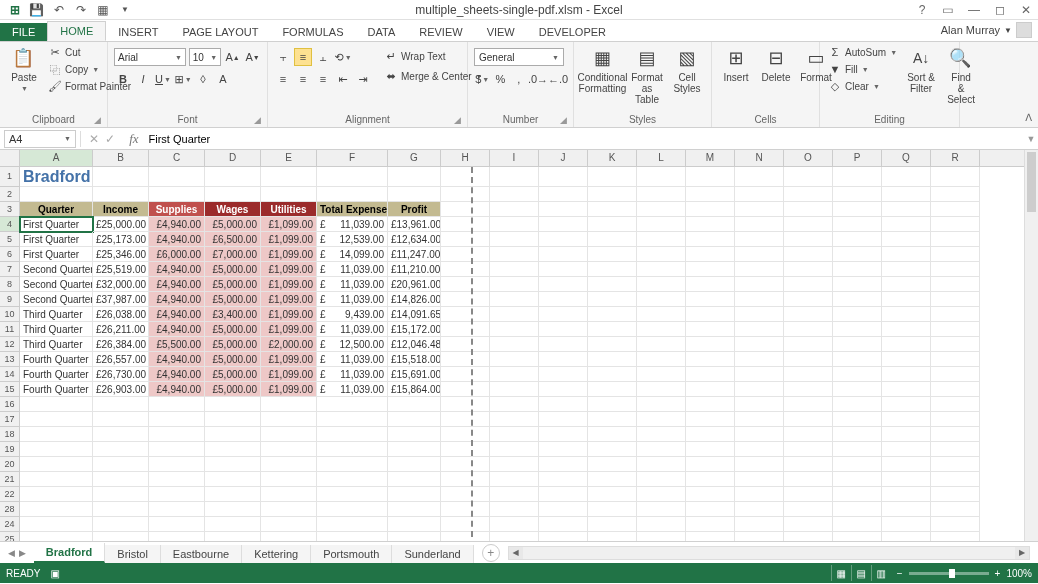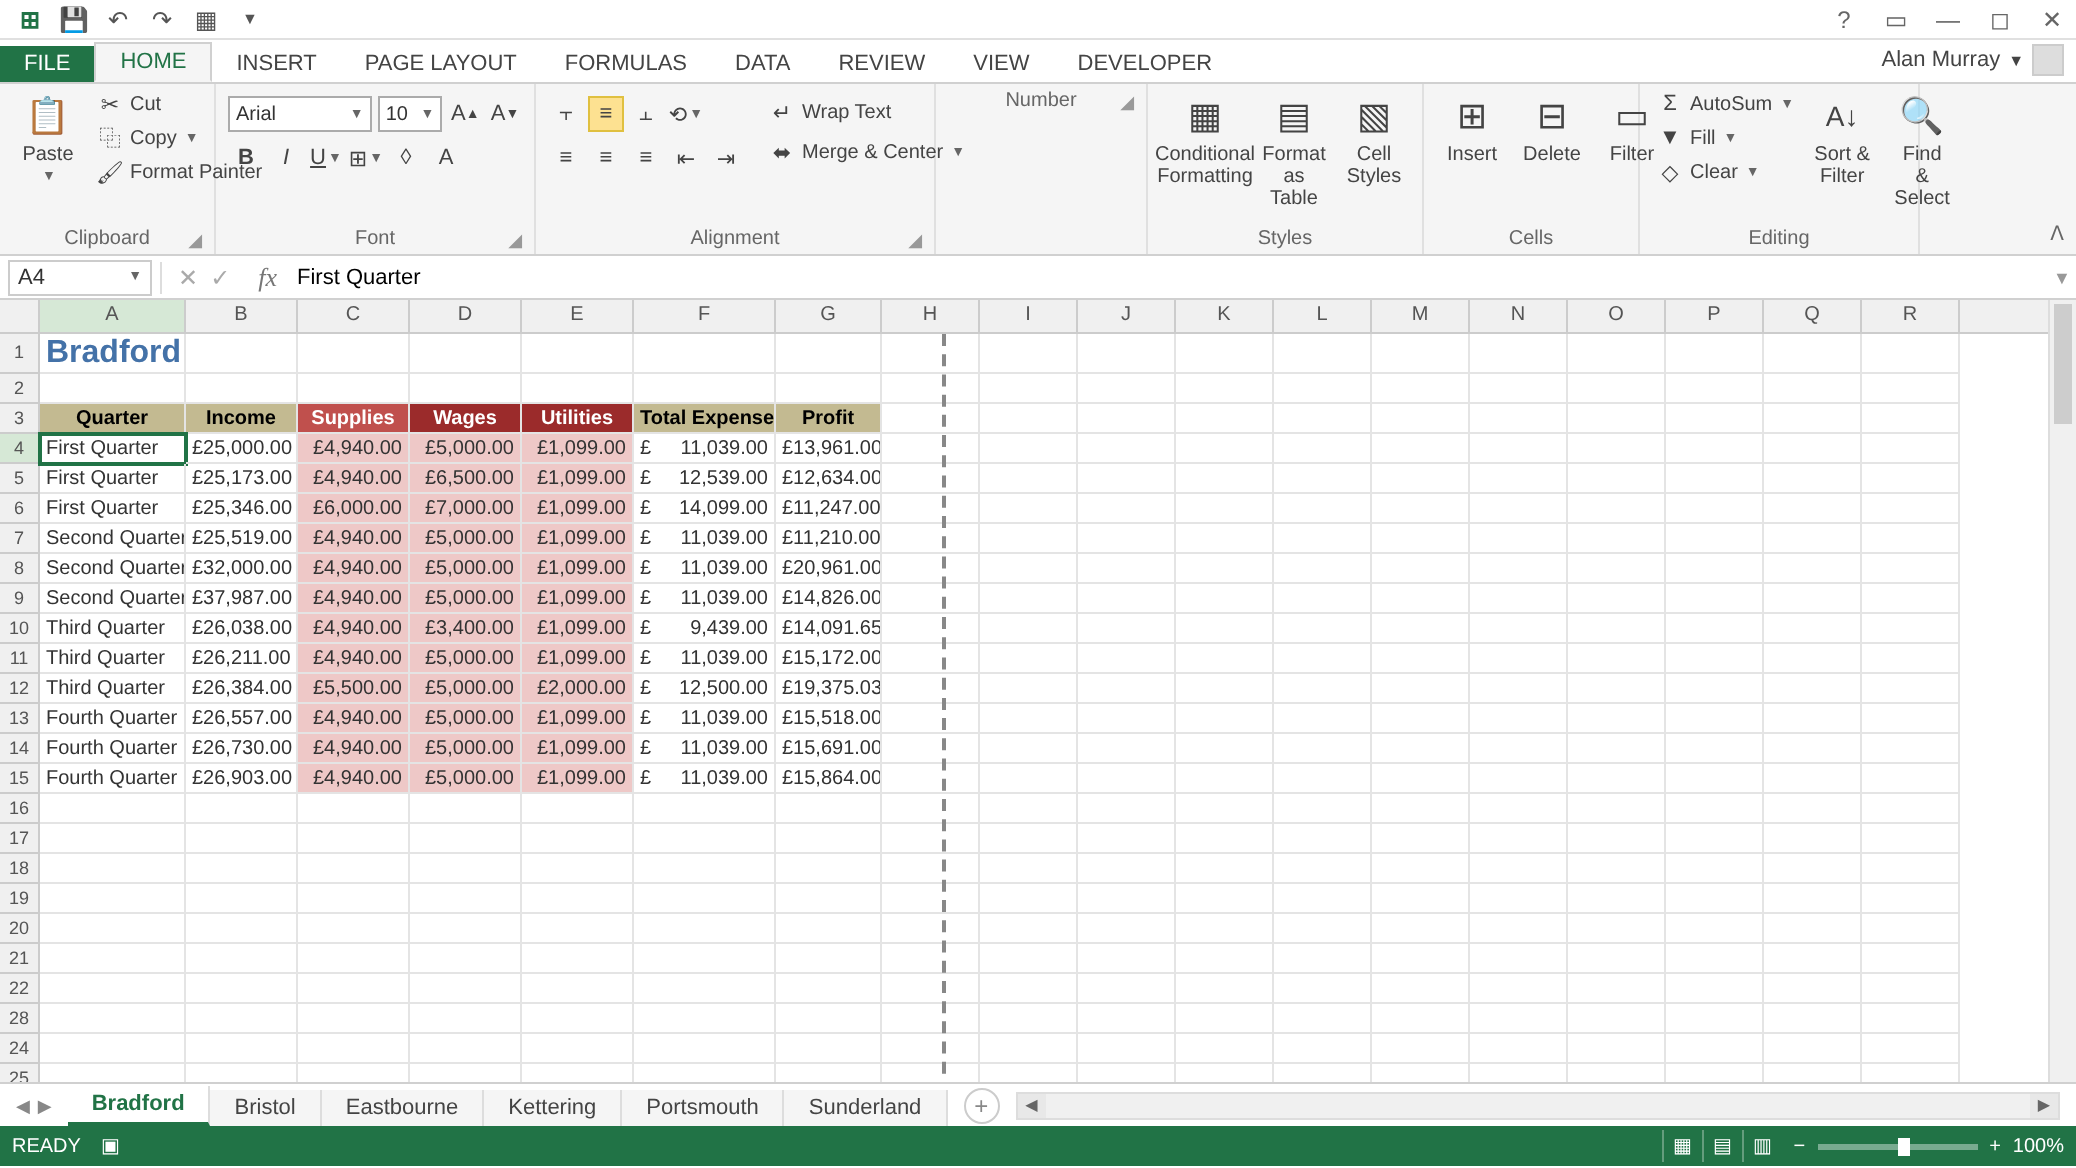--- a/index.html
+++ b/index.html
@@ -105,20 +105,21 @@
 
 <div class="titlebar">
   <div class="qat">
     <span class="qi" style="color:#217346;font-weight:bold">⊞</span>
     <span class="qi">💾</span>
     <span class="qi">↶</span>
     <span class="qi">↷</span>
     <span class="qi">▦</span>
     <span class="qi" style="font-size:8px">▼</span>
   </div>
+  <div class="title-center">multiple_sheets-single-pdf.xlsm - Excel</div>
   <div class="win-controls">
     <span>?</span>
     <span>▭</span>
     <span>—</span>
     <span>◻</span>
     <span>✕</span>
   </div>
 </div>
 
 <div class="ribbon-tabs">
@@ -225,20 +226,33 @@
             <span class="sicon">⬌</span>
             <span>Merge &amp; Center</span>
             <span class="dropdown-arrow">▼</span>
           </div>
       </div>
     </div>
     <div class="group-label"><span>Alignment</span><span class="launcher">◢</span></div>
   </div>
 
   <div class="group" style="width:106px">
+    <div style="display:flex;flex-direction:column;gap:4px;padding-top:4px">
+      <div class="num-format">
+          <span>General</span>
+          <span class="dropdown-arrow">▼</span>
+        </div>
+      <div class="icon-row">
+        <span class="icon-btn">$<span class="dropdown-arrow">▼</span></span>
+        <span class="icon-btn">%</span>
+        <span class="icon-btn">,</span>
+        <span class="icon-btn">.0→</span>
+        <span class="icon-btn">←.0</span>
+      </div>
+    </div>
     <div class="group-label"><span>Number</span><span class="launcher">◢</span></div>
   </div>
 
   <div class="group" style="width:138px">
     <div class="group-body">
       <div class="big-btn">
           <span class="bicon">▦</span>
           <span style="text-align:center">Conditional Formatting</span>
         </div>
       <div class="big-btn">
@@ -258,21 +272,21 @@
       <div class="big-btn">
           <span class="bicon">⊞</span>
           <span>Insert</span>
         </div>
       <div class="big-btn">
           <span class="bicon">⊟</span>
           <span>Delete</span>
         </div>
       <div class="big-btn">
           <span class="bicon">▭</span>
-          <span>Filter</span>
+          <span>Format</span>
         </div>
     </div>
     <div class="group-label"><span>Cells</span></div>
   </div>
 
   <div class="group" style="width:140px">
     <div class="group-body">
       <div class="small-stack">
         <div class="small-btn">
             <span class="sicon">Σ</span>
@@ -638,21 +652,21 @@
           <div class="cell num" style="width: 56px;">£26,384.00</div>
           <div class="cell num red-bg" style="width: 56px;">£5,500.00</div>
           <div class="cell num red-bg" style="width: 56px;">£5,000.00</div>
           <div class="cell num red-bg" style="width: 56px;">£2,000.00</div>
           <div class="cell num" style="width: 71px;">
             <span class="pound-split">
               <span>£</span>
               <span>12,500.00</span>
             </span>
           </div>
-          <div class="cell num" style="width: 53px;">£19,375.03</div>
+          <div class="cell num" style="width: 53px;">£12,046.48</div>
           <div class="cell" style="width: 49px;"></div>
           <div class="cell" style="width: 49px;"></div>
           <div class="cell" style="width: 49px;"></div>
           <div class="cell" style="width: 49px;"></div>
           <div class="cell" style="width: 49px;"></div>
           <div class="cell" style="width: 49px;"></div>
           <div class="cell" style="width: 49px;"></div>
           <div class="cell" style="width: 49px;"></div>
           <div class="cell" style="width: 49px;"></div>
           <div class="cell" style="width: 49px;"></div>

